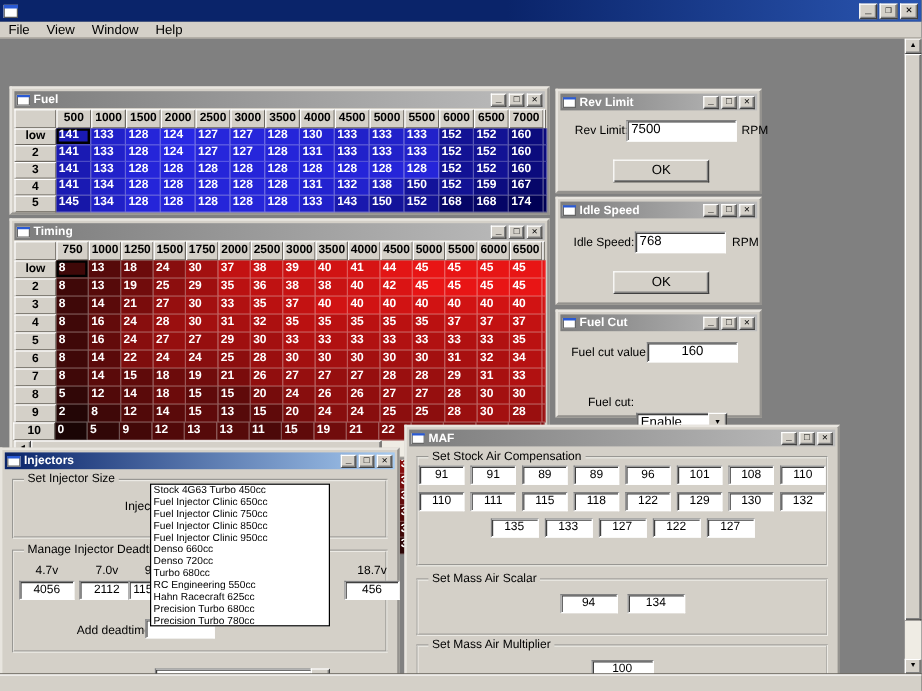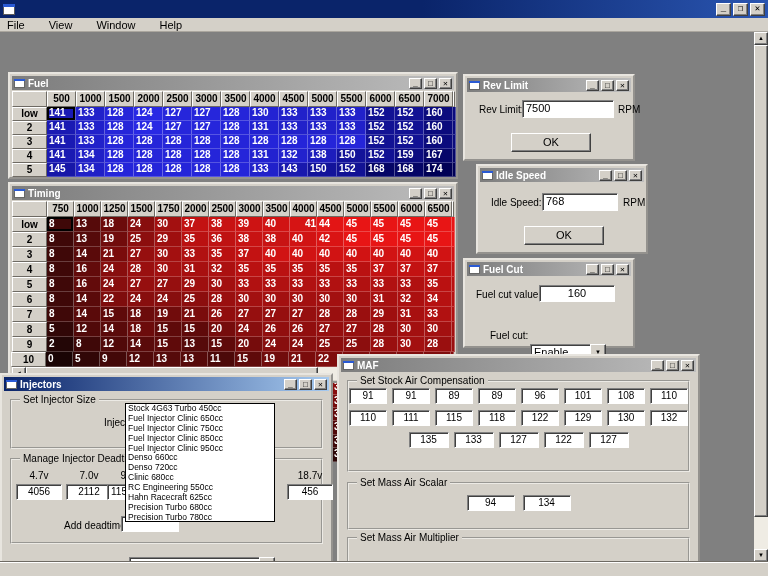--- a/index.html
+++ b/index.html
@@ -17,21 +17,21 @@
     box-shadow:inset 0 3px 0 #2a5ad4, inset 0 0 0 1px #5a5a5a; flex:0 0 auto; }
   .tbtns { display:flex; gap:2px; margin-left:auto; flex:0 0 auto; }
   .tbtn { width:15px; height:13px; background:#d4d0c8;
     border:1px solid; border-color:#fff #404040 #404040 #fff;
     box-shadow:inset -1px -1px 0 #808080;
     font:bold 9px "Liberation Mono", monospace; color:#000;
     text-align:center; line-height:11px; }
   .tbtn.small { width:13px; height:11px; line-height:9px; font-size:8px; }
 
   #menubar { position:absolute; left:0; top:18px; width:768px; height:14px;
-    background:#d4d0c8; display:flex; align-items:center; gap:10px;
+    background:#d4d0c8; display:flex; align-items:center; gap:0;
     font-size:11px; color:#000; z-index:54; border-bottom:1px solid #aaa69e; }
   .menu-item { padding:0 7px; height:14px; line-height:14px; }
 
   
   .win { position:absolute; background:#d4d0c8; border:2px outset #e8e5df; padding:2px;margin-top:36px; }
   .titlebar { height:14px; display:flex; align-items:center; gap:3px; padding:0 2px;
     font-size:10px; font-weight:bold; color:#fff; margin-bottom:1px; }
   .titlebar.inactive { background:linear-gradient(to right,#7d7d7d,#bdbdbd); }
   .titlebar.active   { background:linear-gradient(to right,#0a246a,#a6caf0); }
   .ticon { width:11px; height:9px; background:#fff;
@@ -296,21 +296,21 @@
           <div class="lcell" style="width: 35px; height: 15px; line-height: 13px;">low</div>
           <div class="dcell sel" style="width: 27px; line-height: 13px; background: rgb(63, 8, 8);">8</div>
           <div class="dcell" style="width: 27px; line-height: 13px; background: rgb(86, 10, 10);">13</div>
           <div class="dcell" style="width: 27px; line-height: 13px; background: rgb(108, 11, 11);">18</div>
           <div class="dcell" style="width: 27px; line-height: 13px; background: rgb(136, 14, 14);">24</div>
           <div class="dcell" style="width: 27px; line-height: 13px; background: rgb(163, 16, 16);">30</div>
           <div class="dcell" style="width: 27px; line-height: 13px; background: rgb(195, 18, 18);">37</div>
           <div class="dcell" style="width: 27px; line-height: 13px; background: rgb(200, 19, 19);">38</div>
           <div class="dcell" style="width: 27px; line-height: 13px; background: rgb(205, 19, 19);">39</div>
           <div class="dcell" style="width: 27px; line-height: 13px; background: rgb(209, 19, 19);">40</div>
-          <div class="dcell" style="width: 27px; line-height: 13px; background: rgb(214, 20, 20); text-align: right;">41</div>
+          <div class="dcell" style="width: 27px; line-height: 13px; background: rgb(214, 20, 20);">41</div>
           <div class="dcell" style="width: 27px; line-height: 13px; background: rgb(227, 21, 21);">44</div>
           <div class="dcell" style="width: 27px; line-height: 13px; background: rgb(232, 21, 21);">45</div>
           <div class="dcell" style="width: 27px; line-height: 13px; background: rgb(232, 21, 21);">45</div>
           <div class="dcell" style="width: 27px; line-height: 13px; background: rgb(232, 21, 21);">45</div>
           <div class="dcell" style="width: 27px; line-height: 13px; background: rgb(232, 21, 21);">45</div>
           <div class="dcell sliver" style="background: rgb(232, 21, 21);"></div>
         </div>
         <div class="grow" style="height: 15px;">
           <div class="lcell" style="width: 35px; height: 15px; line-height: 13px;">2</div>
           <div class="dcell" style="width: 27px; line-height: 13px; background: rgb(63, 8, 8);">8</div>
@@ -500,21 +500,21 @@
         <div class="tbtn small">□</div>
         <div class="tbtn small">✕</div>
       </div>
     </div>
     <div class="lbl" style="left:14px; top:28px">Rev Limit:</div>
     <div class="field abs" style="left:57px; top:24px; width:92px; height:18px">7500</div>
     <div class="lbl" style="left:153px; top:28px">RPM</div>
     <div class="btn abs" style="left:46px; top:57px; width:80px; height:19px; line-height:17px">OK</div>
   </div>
 
-  <div class="win" style="left:476px; top:128px; width:172px; height:90px; z-index:20">
+  <div class="win" style="left:463px; top:128px; width:172px; height:90px; z-index:20">
     <div class="titlebar inactive">
       <div class="ticon"></div>
       <span>Idle Speed</span>
       <div class="tbtns">
         <div class="tbtn small">_</div>
         <div class="tbtn small">□</div>
         <div class="tbtn small">✕</div>
       </div>
     </div>
     <div class="lbl" style="left:13px; top:31px">Idle Speed:</div>
@@ -584,20 +584,23 @@
     </div>
     <div class="group" style="left:8px; top:126px; width:343px; height:48px">
       <span class="glabel">Set Mass Air Scalar</span>
       <div id="maf-scalar" style="position:absolute; left:0; top:11px; width:100%; display:flex; justify-content:center; gap:8px">
           <div class="field mfield" style="width: 48px;">94</div>
           <div class="field mfield" style="width: 48px;">134</div>
         </div>
     </div>
     <div class="group" style="left:8px; top:181px; width:343px; height:48px">
       <span class="glabel">Set Mass Air Multiplier</span>
+      <div style="position:absolute; left:0; top:11px; width:100%; display:flex; justify-content:center">
+        <div class="field mfield" style="width:52px">100</div>
+      </div>
     </div>
     <div class="lbl" style="left:85px; top:229px">Select MAF:</div>
     <div class="combo" style="left:131px; top:225px; width:150px; height:17px">
       <div class="field" style="border-right:none"></div>
       <div class="drop">▼</div>
     </div>
   </div>
 
   <div class="win" style="left:0px; top:337px; width:333px; height:234px; z-index:40">
     <div class="titlebar active">
@@ -640,21 +643,21 @@
   </div>
 
   <div id="inj-list">
       <div class="li">Stock 4G63 Turbo 450cc</div>
       <div class="li">Fuel Injector Clinic 650cc</div>
       <div class="li">Fuel Injector Clinic 750cc</div>
       <div class="li">Fuel Injector Clinic 850cc</div>
       <div class="li">Fuel Injector Clinic 950cc</div>
       <div class="li">Denso 660cc</div>
       <div class="li">Denso 720cc</div>
-      <div class="li">Clinic 680cc</div>
+      <div class="li">Turbo 680cc</div>
       <div class="li">RC Engineering 550cc</div>
       <div class="li">Hahn Racecraft 625cc</div>
       <div class="li">Precision Turbo 680cc</div>
       <div class="li">Precision Turbo 780cc</div>
     </div>
 
   <div id="status-bar"></div>
 
 </div>
 

